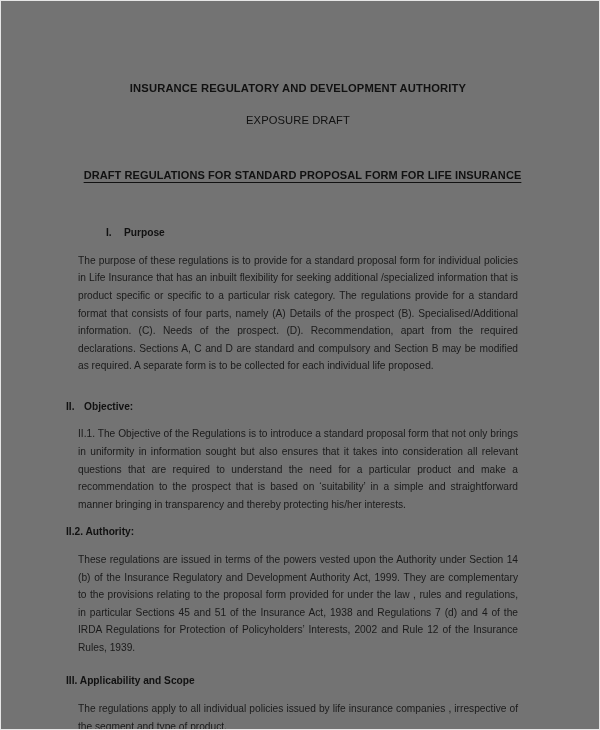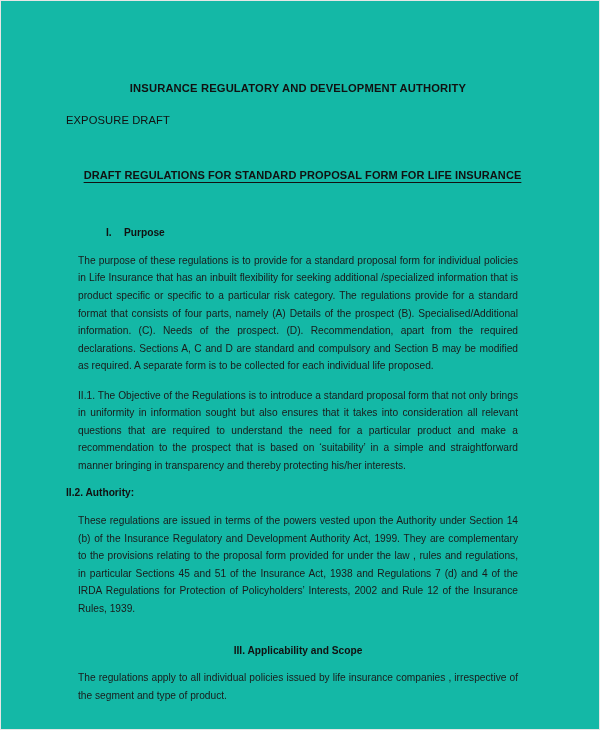--- a/index.html
+++ b/index.html
@@ -12,42 +12,42 @@
     background: #ffffff;
     font-family: "Liberation Sans", sans-serif;
     color: #1a1a1a;
     overflow: hidden;
   }
   .page {
     position: relative;
     box-sizing: border-box;
     width: 600px;
     height: 730px;
-    background: #14b8a6;
+    background: #737373;
     border: 1px solid #e6e6e6;
     overflow: hidden;
   }
   .content {
     position: absolute;
     left: 65px;
     top: 0;
     width: 464px;
   }
 
   .doc-header {
     text-align: center;
     font-size: 11.2px;
     font-weight: bold;
     letter-spacing: 0.15px;
     margin-top: 80px;
     line-height: 1.3;
     color: #111111;
   }
   .doc-subheader {
-    text-align: left;
+    text-align: center;
     font-size: 11.2px;
     font-weight: normal;
     letter-spacing: 0.1px;
     margin-top: 17px;
     line-height: 1.3;
     color: #111111;
   }
   .doc-title-wrap {
     text-align: center;
     margin-top: 38px;
@@ -85,21 +85,21 @@
     -webkit-hyphens: none;
     hyphens: none;
   }
 
   .gap-purpose-heading { margin-top: 43px; margin-left: 40px; }
   .gap-purpose-body    { margin-top: 18px; }
   .gap-obj-heading     { margin-top: 25px; }
   .gap-obj-body        { margin-top: 17px; }
   .gap-auth-heading    { margin-top: 4px; }
   .gap-auth-body       { margin-top: 18px; }
-  .gap-app-heading     { margin-top: 26px; text-align: center; }
+  .gap-app-heading     { margin-top: 18px; }
   .gap-app-body        { margin-top: 18px; }
   .gap-def-heading     { margin-top: 23px; }
 </style>
 </head>
 <body>
 
 <div class="page">
   <div class="content">
 
     <div class="doc-header">INSURANCE REGULATORY AND DEVELOPMENT AUTHORITY</div>
@@ -109,20 +109,23 @@
     <div class="doc-title-wrap">
       <span class="doc-title">DRAFT REGULATIONS FOR STANDARD PROPOSAL FORM FOR LIFE INSURANCE</span>
     </div>
 
     <div class="section-heading gap-purpose-heading">
       <span class="numeral tabbed">I.</span><span>Purpose</span>
     </div>
 
     <p class="body-text gap-purpose-body">The purpose of these regulations is to provide for a standard proposal form for individual policies in Life Insurance that has an inbuilt flexibility for seeking additional /specialized information that is product specific or specific to a particular risk category. The regulations provide for a standard format that consists of four parts, namely (A) Details of the prospect (B). Specialised/Additional information. (C). Needs of the prospect.  (D). Recommendation, apart from the required declarations. Sections A, C and D are standard and compulsory and Section B may be modified as required. A separate form is to be collected for each individual life proposed.</p>
 
+    <div class="section-heading gap-obj-heading">
+      <span class="numeral tabbed">II.</span><span>Objective:</span>
+    </div>
 
     <p class="body-text gap-obj-body">II.1. The Objective of the Regulations is to introduce a standard proposal form that not only brings in uniformity in  information sought but also ensures that it takes into consideration all relevant questions that are required to understand the need for a particular product and make a recommendation to the prospect that is based on ‘suitability’ in a simple and straightforward manner bringing in transparency and thereby protecting his/her interests.</p>
 
     <div class="section-heading gap-auth-heading">II.2. Authority:</div>
 
     <p class="body-text gap-auth-body">These regulations are issued in terms of the powers vested upon the Authority under Section 14 (b) of the Insurance Regulatory and Development Authority Act, 1999. They are complementary to the provisions relating to the proposal form provided for under the law , rules and regulations, in particular Sections 45 and 51 of the Insurance Act, 1938 and Regulations 7 (d) and 4 of the IRDA Regulations for Protection of Policyholders’ Interests, 2002 and Rule 12 of the Insurance Rules, 1939.</p>
 
     <div class="section-heading gap-app-heading">III. Applicability and Scope</div>
 
     <p class="body-text gap-app-body">The regulations apply to all individual policies issued by life insurance companies , irrespective of the segment and type of product.</p>

